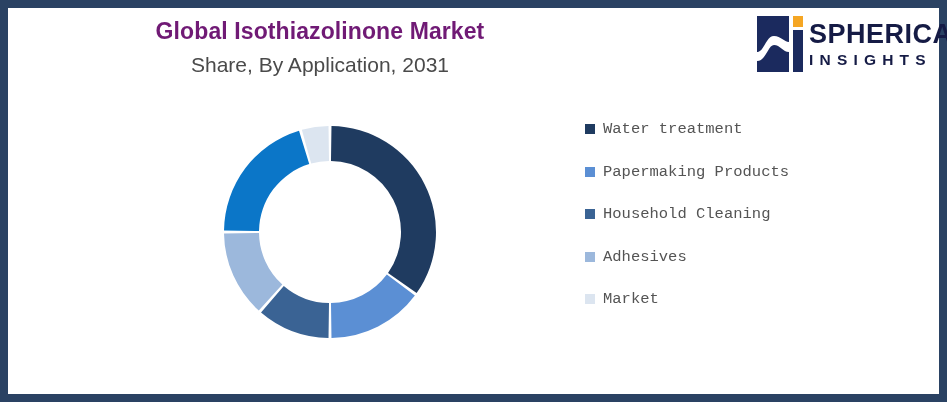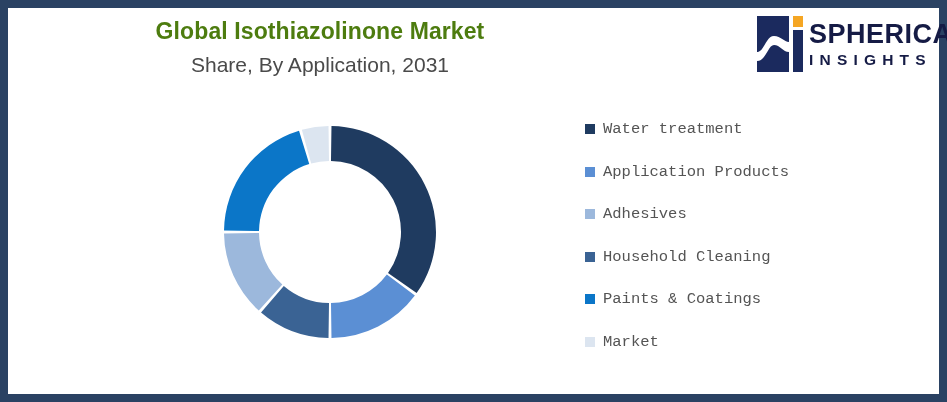--- a/index.html
+++ b/index.html
@@ -120,21 +120,21 @@
   }
 </style>
 </head>
 <body>
 
 <div id="figure" style="background: rgb(255, 255, 255);">
 
   <div class="frame" style="border-color: rgb(42, 66, 99);"></div>
 
   <div class="title-block">
-    <div class="title-main" style="color: #4d7c0f;">Global Isothiazolinone Market</div>
+    <div class="title-main" style="color: #701a75;">Global Isothiazolinone Market</div>
     <div class="title-sub" style="color: rgb(74, 74, 74);">Share, By Application, 2031</div>
   </div>
 
   <div class="logo">
     <svg class="logo-mark" viewBox="0 0 46 56">
       <path d="M0 0 H32 V56 H0 Z" fill="#1b2a5e"></path>
       <path d="M0 36 C7 36 9 20 17 20 C24 20 27 26 32 26 L32 36 C26 36 23 29 17 29 C11 29 9 45 0 45 Z" fill="#ffffff"></path>
       <rect x="36" y="0" width="10" height="11" fill="#f5a623"></rect>
       <rect x="36" y="14" width="10" height="42" fill="#1b2a5e"></rect>
     </svg>
@@ -155,33 +155,29 @@
       </svg>
   </div>
 
   <div class="legend">
     <div class="legend-item">
       <span class="legend-swatch" style="background: rgb(31, 59, 96);"></span>
       <span class="legend-label">Water treatment</span>
     </div>
     <div class="legend-item">
       <span class="legend-swatch" style="background: rgb(91, 143, 212);"></span>
-      <span class="legend-label">Application Products</span>
-    </div>
-    <div class="legend-item">
-      <span class="legend-swatch" style="background: rgb(156, 184, 220);"></span>
-      <span class="legend-label">Adhesives</span>
+      <span class="legend-label">Papermaking Products</span>
     </div>
     <div class="legend-item">
       <span class="legend-swatch" style="background: rgb(58, 99, 148);"></span>
       <span class="legend-label">Household Cleaning</span>
     </div>
     <div class="legend-item">
-      <span class="legend-swatch" style="background: rgb(11, 118, 200);"></span>
-      <span class="legend-label">Paints &amp; Coatings</span>
+      <span class="legend-swatch" style="background: rgb(156, 184, 220);"></span>
+      <span class="legend-label">Adhesives</span>
     </div>
     <div class="legend-item">
       <span class="legend-swatch" style="background: rgb(220, 229, 240);"></span>
       <span class="legend-label">Market</span>
     </div>
   </div>
 
 </div>
 
 </body></html>

